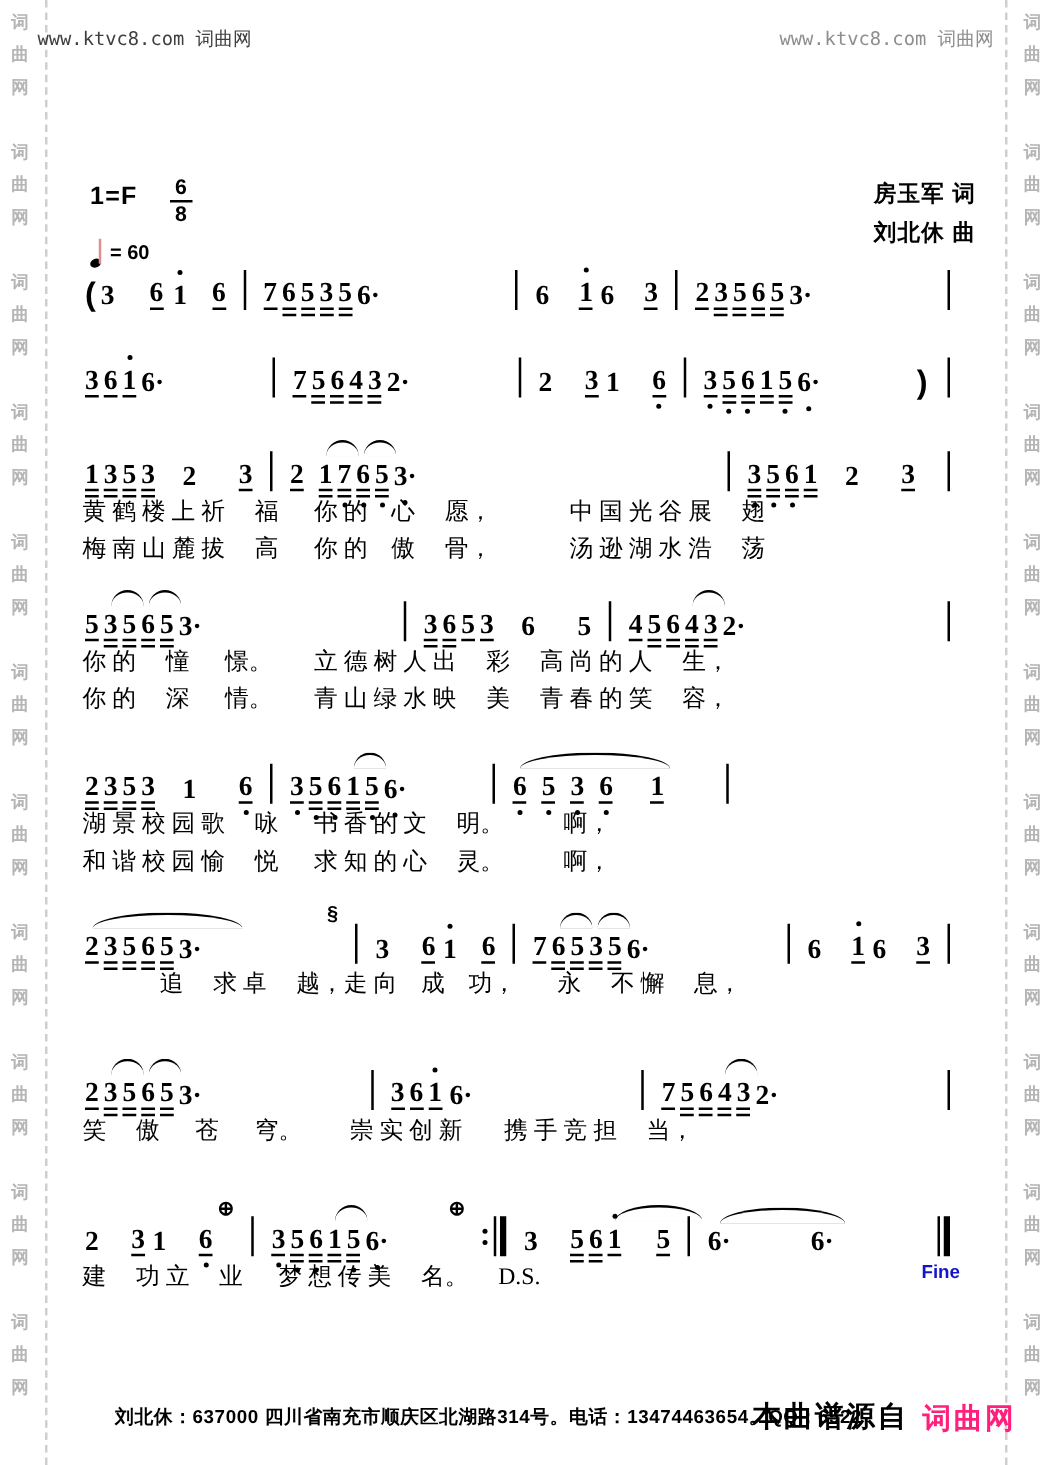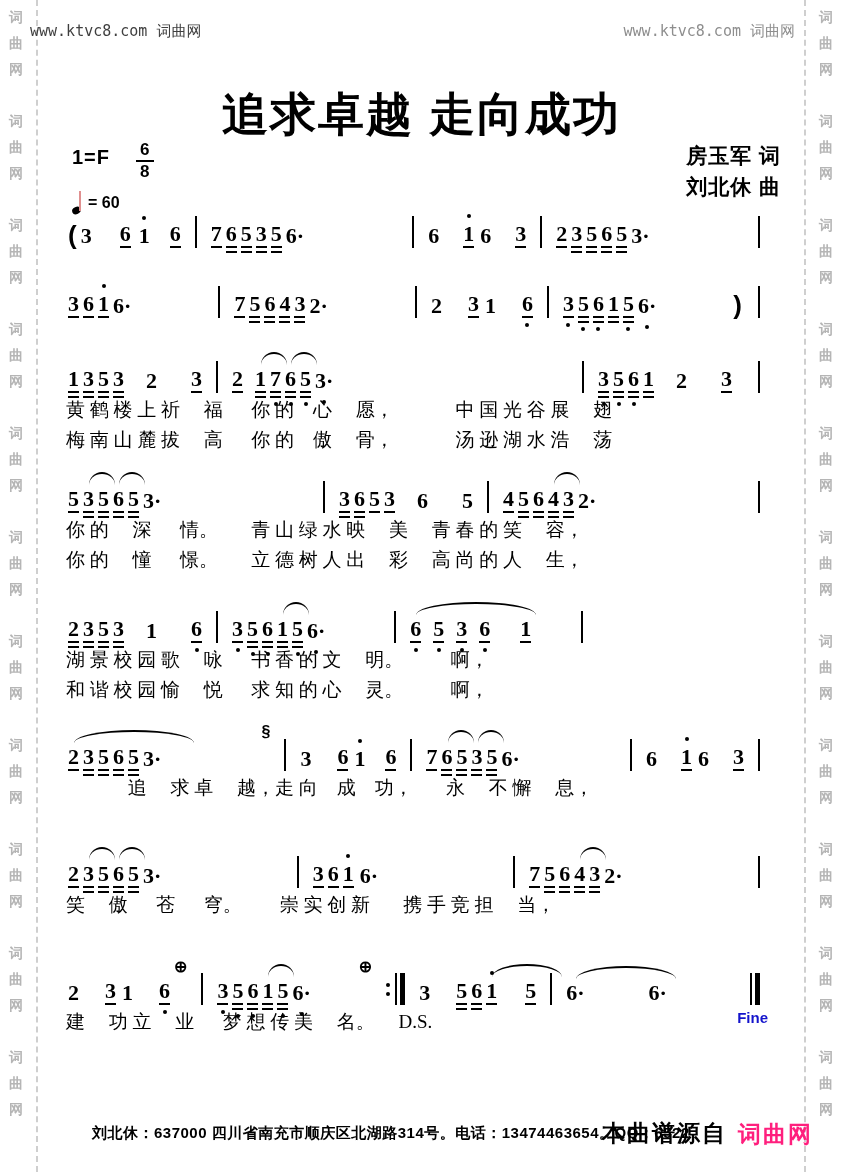--- a/index.html
+++ b/index.html
@@ -15,21 +15,21 @@
   .rail-dash-left{left:36px;}
   .rail-dash-right{right:37px;}
 
   
   .hdr{position:absolute;top:22px;font-family:"DejaVu Sans Mono",monospace;font-size:15px;}
   .hdr-left{left:30px;color:#3f3f3f;}
   .hdr-right{right:48px;color:#8e8e8e;}
 
   .title{position:absolute;left:0;right:0;top:84px;margin:0;text-align:center;
          font-size:46px;letter-spacing:2px;font-weight:bold;}
-  .credits{position:absolute;right:62px;top:140px;text-align:center;font-size:21px;
+  .credits{position:absolute;right:62px;top:140px;text-align:center;font-size:18px;
            font-weight:bold;line-height:31px;letter-spacing:1px;}
 
   .keyblock{position:absolute;left:72px;top:146px;}
   .keyrow{display:flex;align-items:flex-start;gap:26px;font-weight:bold;}
   .keysig{font-size:20px;letter-spacing:1px;}
   .meter{display:inline-flex;flex-direction:column;align-items:center;font-size:17px;
          line-height:1.05;margin-top:-5px;font-weight:bold;}
   .meter .num{border-bottom:2px solid #000;padding:0 4px 1px;}
   .meter .den{padding-top:1px;}
   .temporow{margin-top:10px;display:flex;align-items:center;gap:4px;font-size:16px;font-weight:bold;}
@@ -161,21 +161,20 @@
 网
 
 词
 曲
 网</div>
   <div class="rail-dash rail-dash-right"></div>
 
   <div class="hdr hdr-left">www.ktvc8.com 词曲网</div>
   <div class="hdr hdr-right">www.ktvc8.com 词曲网</div>
 
-  <h1 class="title">追求卓越 走向成功</h1>
 
   <div class="credits">
     <div>房玉军 词</div>
     <div>刘北休 曲</div>
   </div>
 
   <div class="keyblock">
     <div class="keyrow">
       <span class="keysig">1=F</span>
       <span class="meter">
@@ -346,22 +345,22 @@
           <span class="tok u2">5</span>
           <span class="tok u2">6</span>
           <span class="tok u2">4<i class="arc" style="width: 26px;"></i></span>
           <span class="tok u2">3</span>
           <span class="tok">2·</span>
           <span class="sp flex"></span>
           <span class="barwrap">
             <span class="bar"></span>
           </span>
         </div>
+        <div class="lyric">你 的     憧      憬。       立 德 树 人 出     彩     高 尚 的 人     生，</div>
         <div class="lyric">你 的     深      情。       青 山 绿 水 映     美     青 春 的 笑     容，</div>
-        <div class="lyric">你 的     憧      憬。       立 德 树 人 出     彩     高 尚 的 人     生，</div>
       </div>
       <div class="system" style="top: 591px;">
         <div class="notes-row">
           <span class="tok u2">2</span>
           <span class="tok u2">3</span>
           <span class="tok u2">5</span>
           <span class="tok u2">3</span>
           <span class="sp" style="width: 18px;"></span>
           <span class="tok">1</span>
           <span class="sp" style="width: 30px;"></span>

